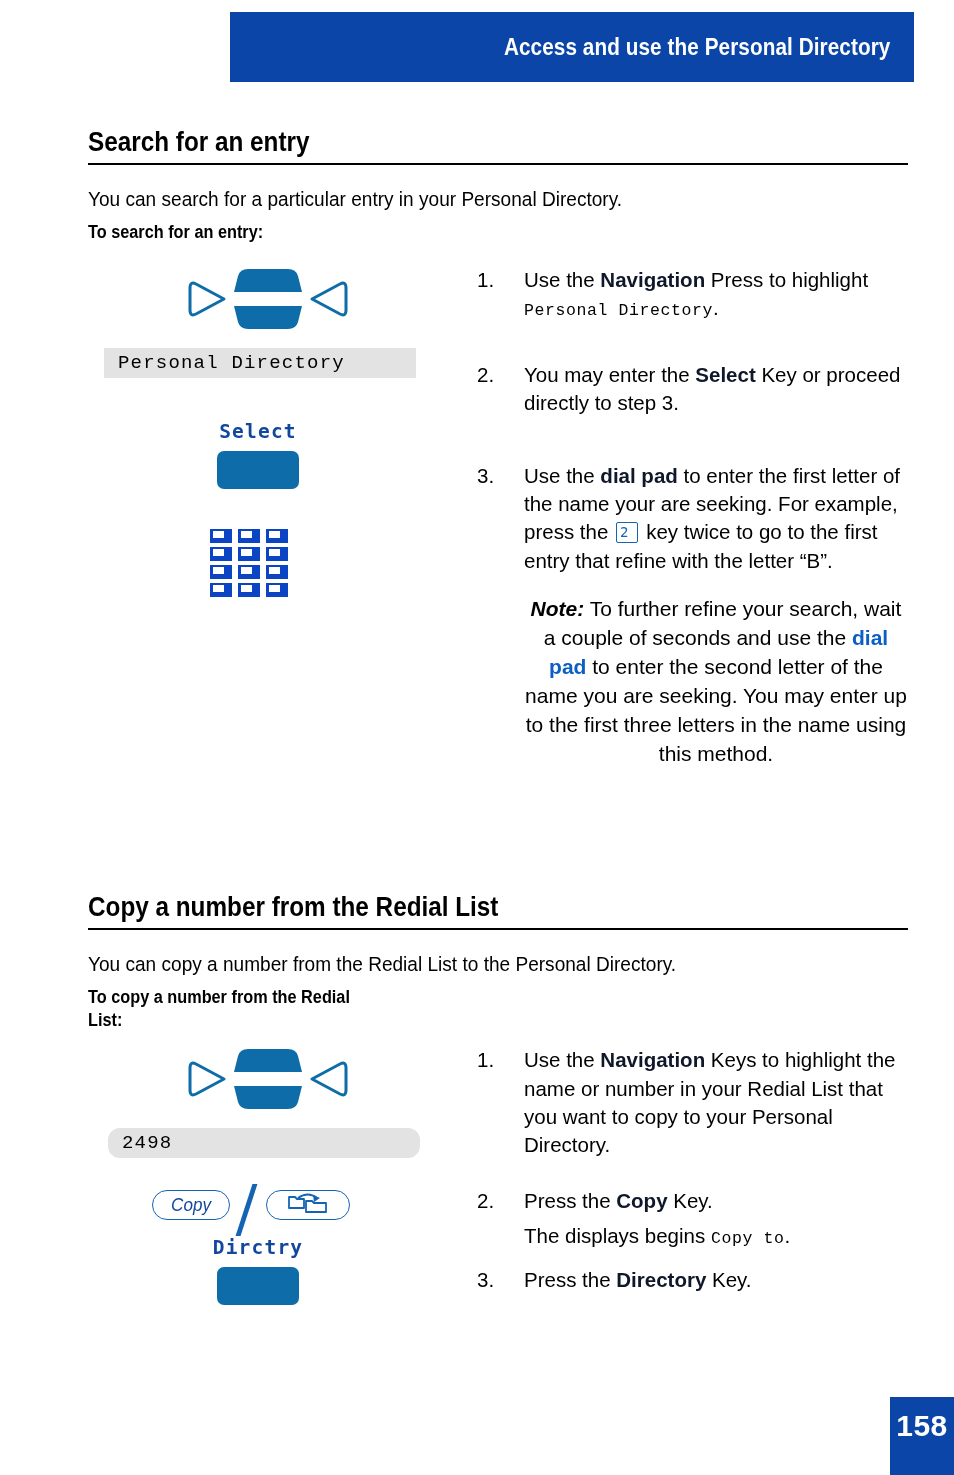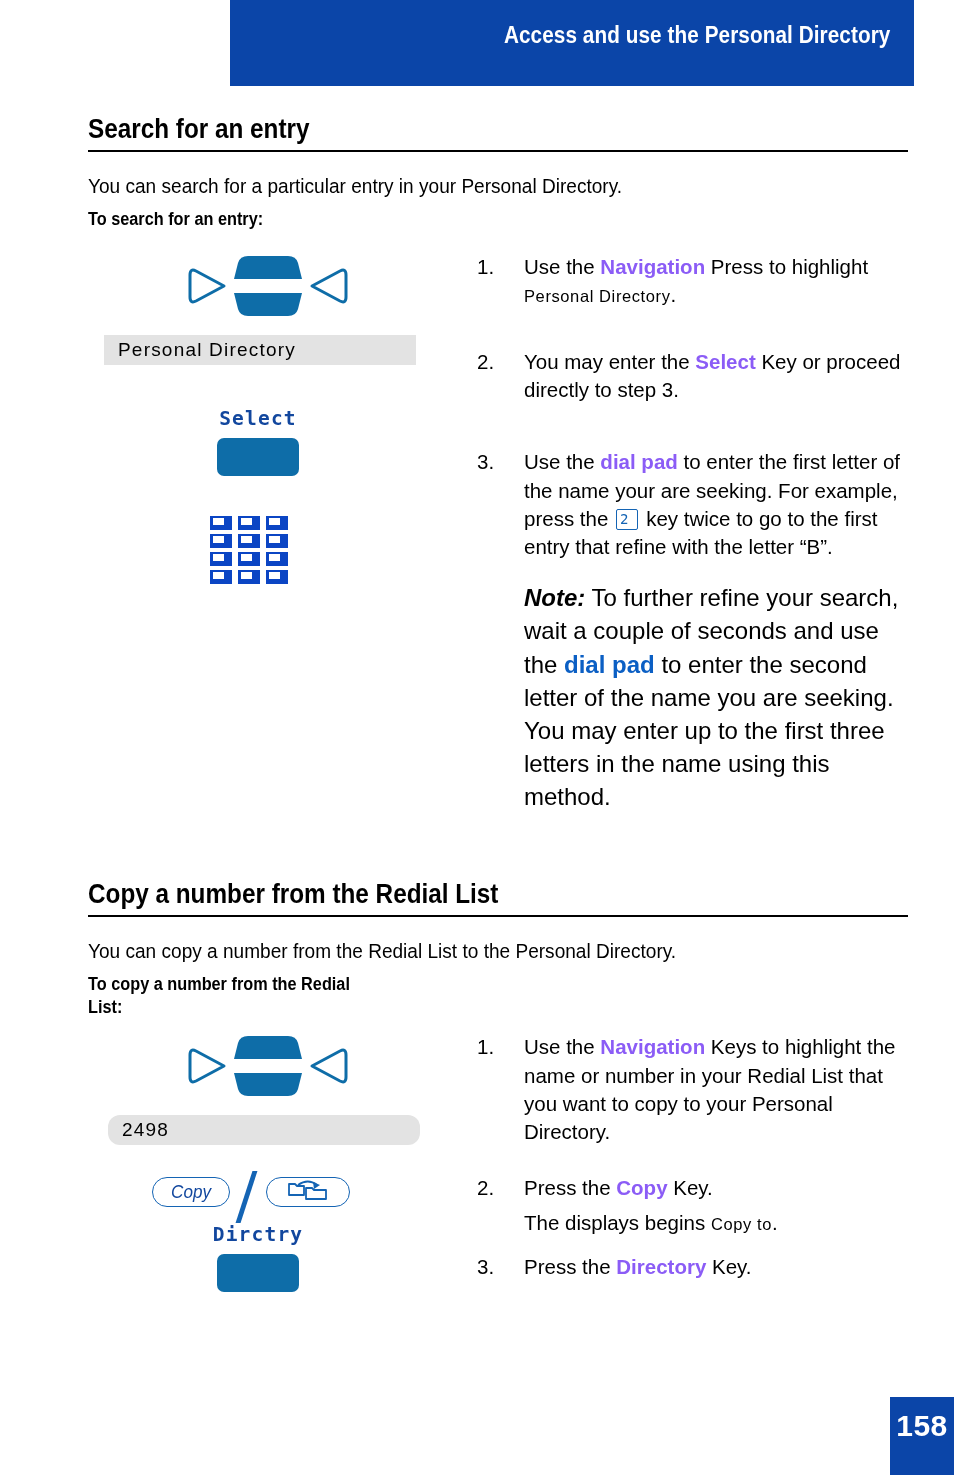--- a/index.html
+++ b/index.html
@@ -12,43 +12,43 @@
     position: relative;
     background: #ffffff;
     font-family: "Liberation Sans", sans-serif;
     overflow: hidden;
   }
 
   
   .header-bar {
     position: absolute;
     left: 230px;
-    top: 0;
+    top: 12px;
     width: 684px;
-    height: 86px;
+    height: 70px;
     background: #0B45A8;
   }
   .header-title {
     position: absolute;
     right: 24px;
     top: 22px;
     color: #ffffff;
     font-size: 23px;
     font-weight: bold;
     letter-spacing: 0.1px;
     transform: scaleX(0.90);
     transform-origin: right top;
     white-space: nowrap;
   }
 
   
   .page {
     position: absolute;
     left: 88px;
-    top: 114px;
+    top: 127px;
     width: 820px;
   }
 
   
   .section-head {
     font-size: 27px;
     font-weight: bold;
     color: #000;
     transform: scaleX(0.90);
     transform-origin: left center;
@@ -109,50 +109,51 @@
     margin-bottom: 18px;
   }
   .step-num {
     position: absolute;
     left: 3px;
     top: 0;
     font-size: 20.5px;
     color: #000;
   }
   .step .kw {
-    color: #8b5cf6;
+    color: #0f172a;
     font-weight: bold;
   }
   .note {
-    font-size: 24px;
+    font-size: 21px;
     line-height: 1.38;
     color: #000;
     padding-left: 50px;
     margin-bottom: 14px;
+    text-align: center;
   }
   .note b {
     font-style: italic;
     font-weight: bold;
   }
   .note .kw {
     color: #0B5FC4;
     font-weight: bold;
   }
   .substep {
     padding-left: 50px;
     font-size: 20.5px;
     line-height: 1.38;
     margin-top: -10px;
     margin-bottom: 16px;
     color: #000;
   }
 
   
   .lcd {
-    font-family: Liberation Sans, sans-serif;
+    font-family: Liberation Mono, monospace;
     font-size: 16.5px;
     letter-spacing: 0.6px;
     color: #000;
   }
 
   
   .keybox {
     display: inline-block;
     border: 1.4px solid #1464B4;
     color: #1464B4;

